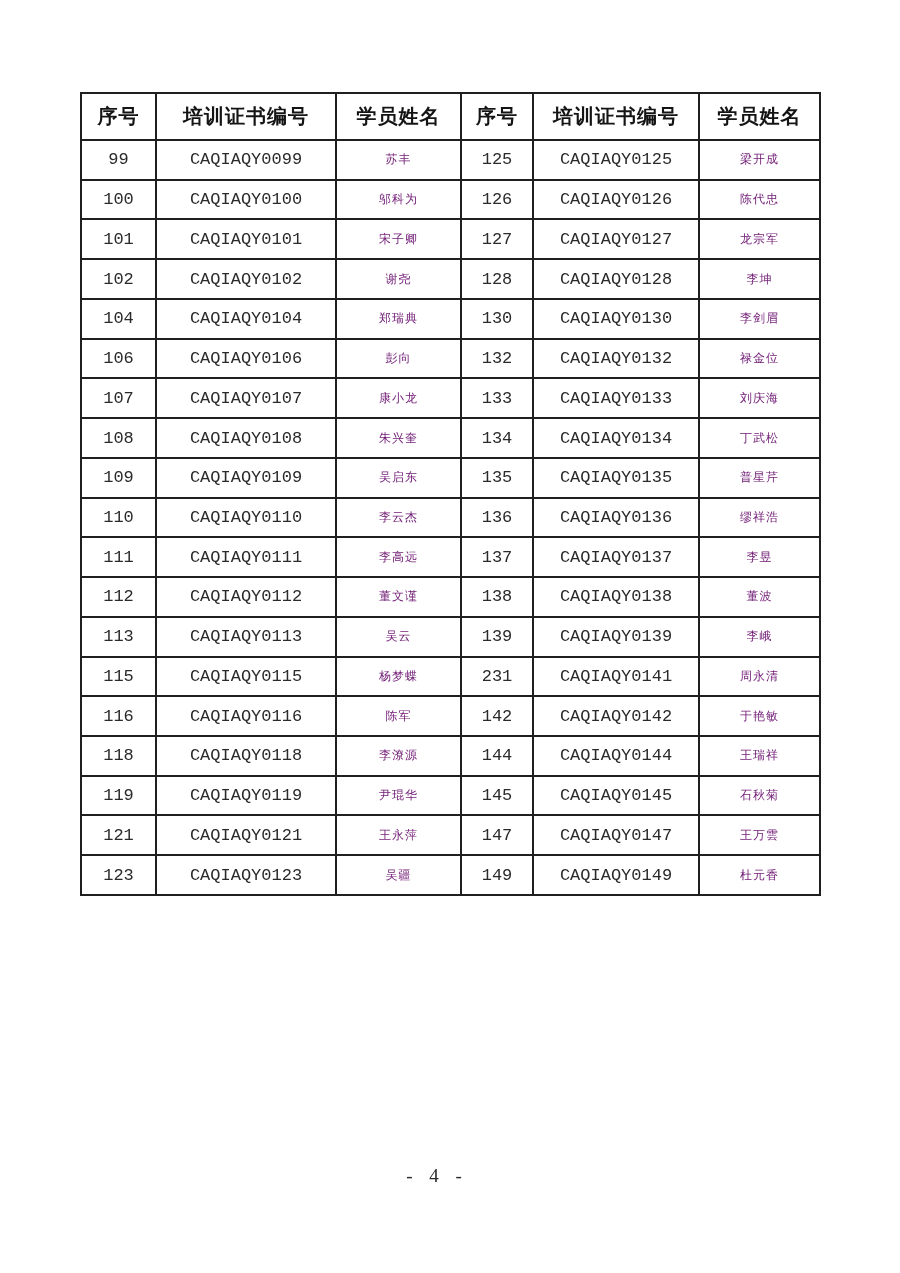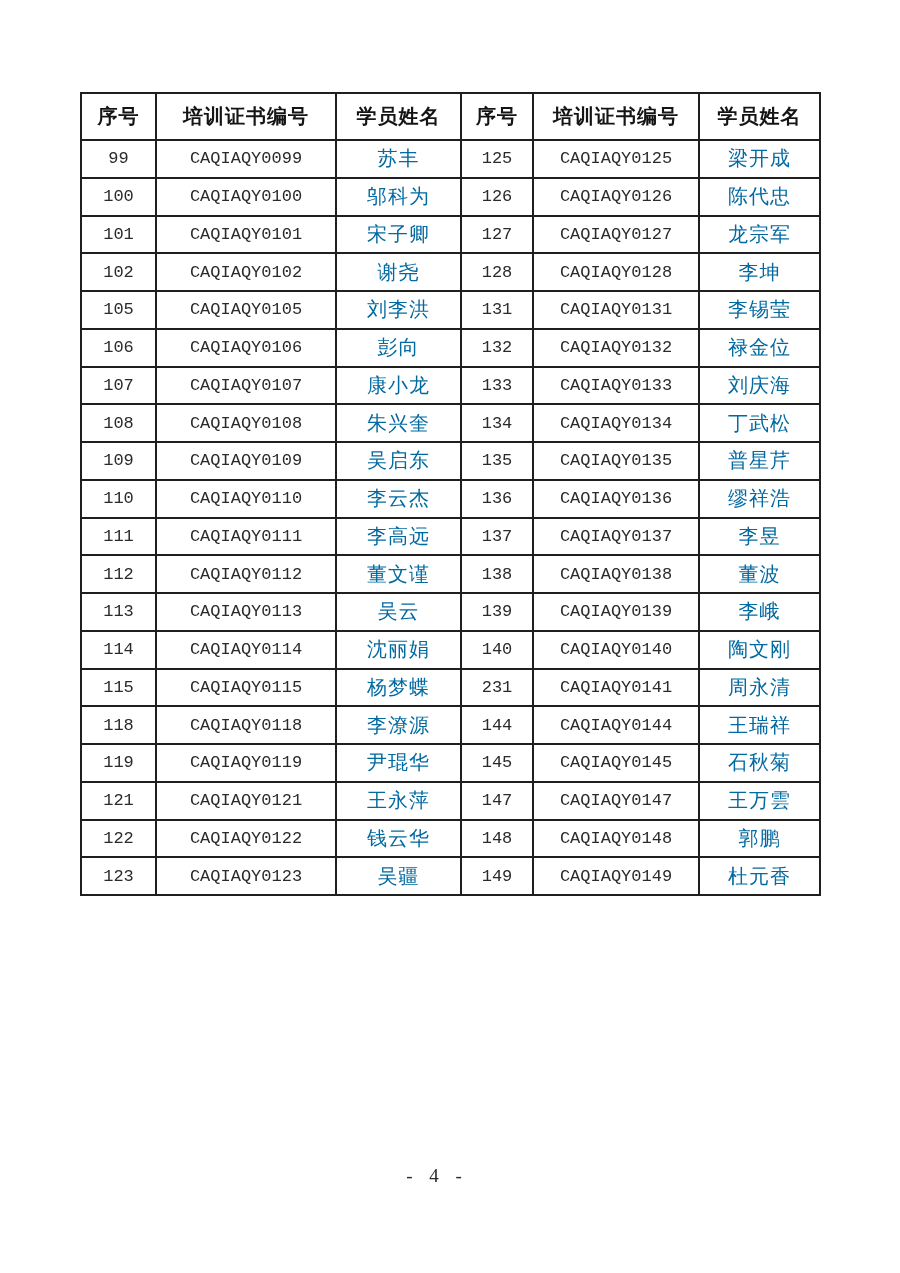--- a/index.html
+++ b/index.html
@@ -45,22 +45,22 @@
     letter-spacing: 1px;
     color: #141414;
   }
   td.col-no, td.col-code {
     font-family: "Liberation Mono", "DejaVu Sans Mono", monospace;
     font-size: 17px;
     color: #2a2a2a;
   }
   td.col-name {
     font-family: Liberation Serif, serif;
-    font-size: 20px;
-    color: #0369a1;
+    font-size: 12px;
+    color: #701a75;
     letter-spacing: 1px;
   }
   .footer-pageno {
     position: absolute;
     left: 0;
     top: 1165px;
     width: 870px;
     text-align: center;
     font-family: "Liberation Serif", serif;
     font-size: 19px;
@@ -120,26 +120,26 @@
         </tr>
         <tr>
           <td class="col-no">102</td>
           <td class="col-code">CAQIAQY0102</td>
           <td class="col-name">谢尧</td>
           <td class="col-no">128</td>
           <td class="col-code">CAQIAQY0128</td>
           <td class="col-name">李坤</td>
         </tr>
         <tr>
-          <td class="col-no">105</td>
-          <td class="col-code">CAQIAQY0105</td>
-          <td class="col-name">刘李洪</td>
-          <td class="col-no">131</td>
-          <td class="col-code">CAQIAQY0131</td>
-          <td class="col-name">李锡莹</td>
+          <td class="col-no">104</td>
+          <td class="col-code">CAQIAQY0104</td>
+          <td class="col-name">郑瑞典</td>
+          <td class="col-no">130</td>
+          <td class="col-code">CAQIAQY0130</td>
+          <td class="col-name">李剑眉</td>
         </tr>
         <tr>
           <td class="col-no">106</td>
           <td class="col-code">CAQIAQY0106</td>
           <td class="col-name">彭向</td>
           <td class="col-no">132</td>
           <td class="col-code">CAQIAQY0132</td>
           <td class="col-name">禄金位</td>
         </tr>
         <tr>
@@ -192,36 +192,36 @@
         </tr>
         <tr>
           <td class="col-no">113</td>
           <td class="col-code">CAQIAQY0113</td>
           <td class="col-name">吴云</td>
           <td class="col-no">139</td>
           <td class="col-code">CAQIAQY0139</td>
           <td class="col-name">李峨</td>
         </tr>
         <tr>
-          <td class="col-no">114</td>
-          <td class="col-code">CAQIAQY0114</td>
-          <td class="col-name">沈丽娟</td>
-          <td class="col-no">140</td>
-          <td class="col-code">CAQIAQY0140</td>
-          <td class="col-name">陶文刚</td>
-        </tr>
-        <tr>
           <td class="col-no">115</td>
           <td class="col-code">CAQIAQY0115</td>
           <td class="col-name">杨梦蝶</td>
           <td class="col-no">231</td>
           <td class="col-code">CAQIAQY0141</td>
           <td class="col-name">周永清</td>
         </tr>
         <tr>
+          <td class="col-no">116</td>
+          <td class="col-code">CAQIAQY0116</td>
+          <td class="col-name">陈军</td>
+          <td class="col-no">142</td>
+          <td class="col-code">CAQIAQY0142</td>
+          <td class="col-name">于艳敏</td>
+        </tr>
+        <tr>
           <td class="col-no">118</td>
           <td class="col-code">CAQIAQY0118</td>
           <td class="col-name">李潦源</td>
           <td class="col-no">144</td>
           <td class="col-code">CAQIAQY0144</td>
           <td class="col-name">王瑞祥</td>
         </tr>
         <tr>
           <td class="col-no">119</td>
           <td class="col-code">CAQIAQY0119</td>
@@ -232,28 +232,20 @@
         </tr>
         <tr>
           <td class="col-no">121</td>
           <td class="col-code">CAQIAQY0121</td>
           <td class="col-name">王永萍</td>
           <td class="col-no">147</td>
           <td class="col-code">CAQIAQY0147</td>
           <td class="col-name">王万雲</td>
         </tr>
         <tr>
-          <td class="col-no">122</td>
-          <td class="col-code">CAQIAQY0122</td>
-          <td class="col-name">钱云华</td>
-          <td class="col-no">148</td>
-          <td class="col-code">CAQIAQY0148</td>
-          <td class="col-name">郭鹏</td>
-        </tr>
-        <tr>
           <td class="col-no">123</td>
           <td class="col-code">CAQIAQY0123</td>
           <td class="col-name">吴疆</td>
           <td class="col-no">149</td>
           <td class="col-code">CAQIAQY0149</td>
           <td class="col-name">杜元香</td>
         </tr>
       </tbody>
   </table>
 

